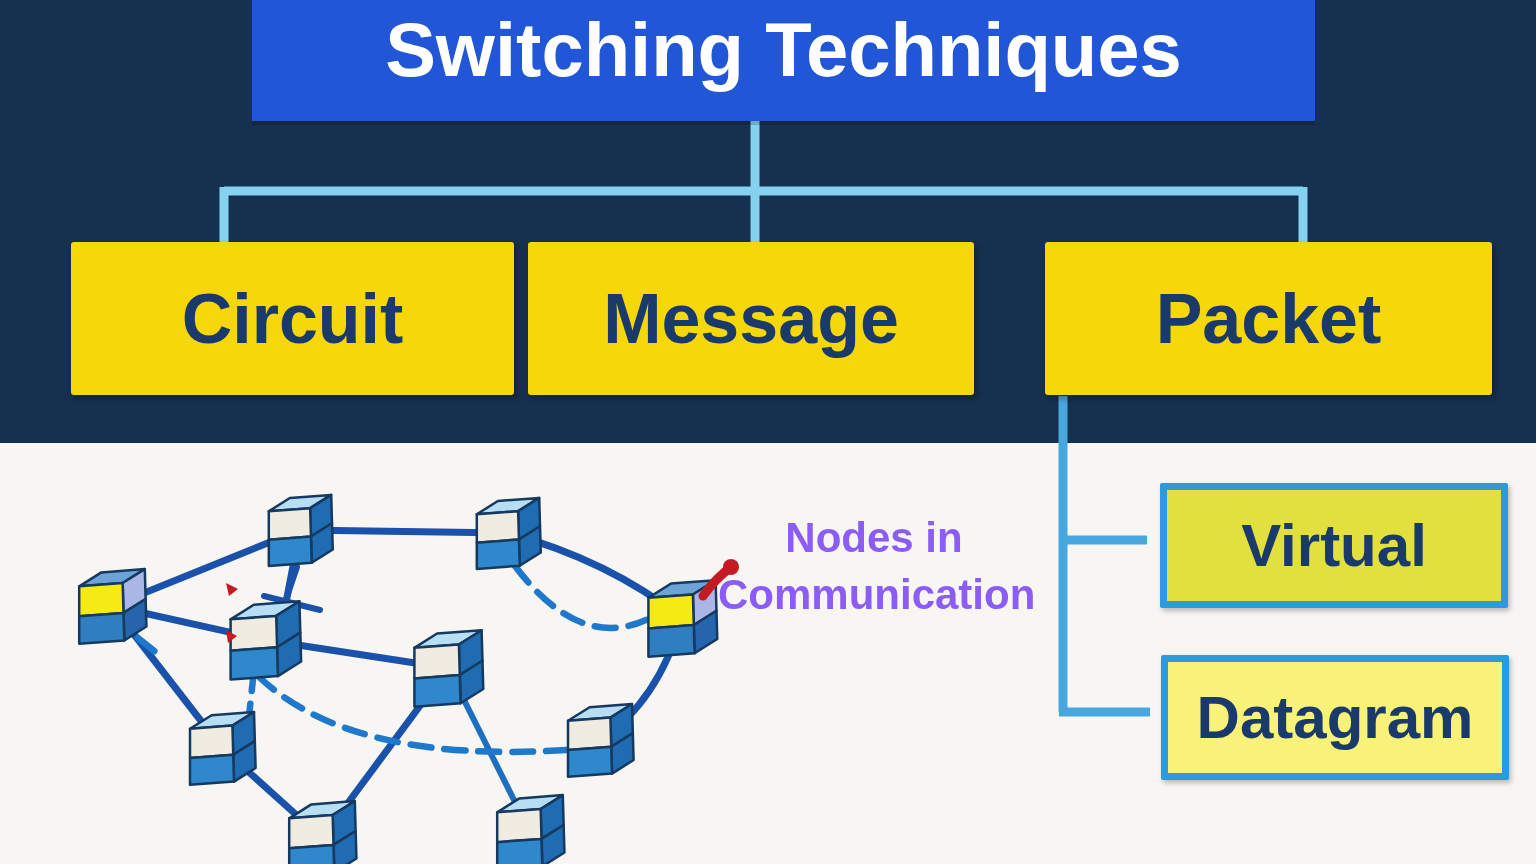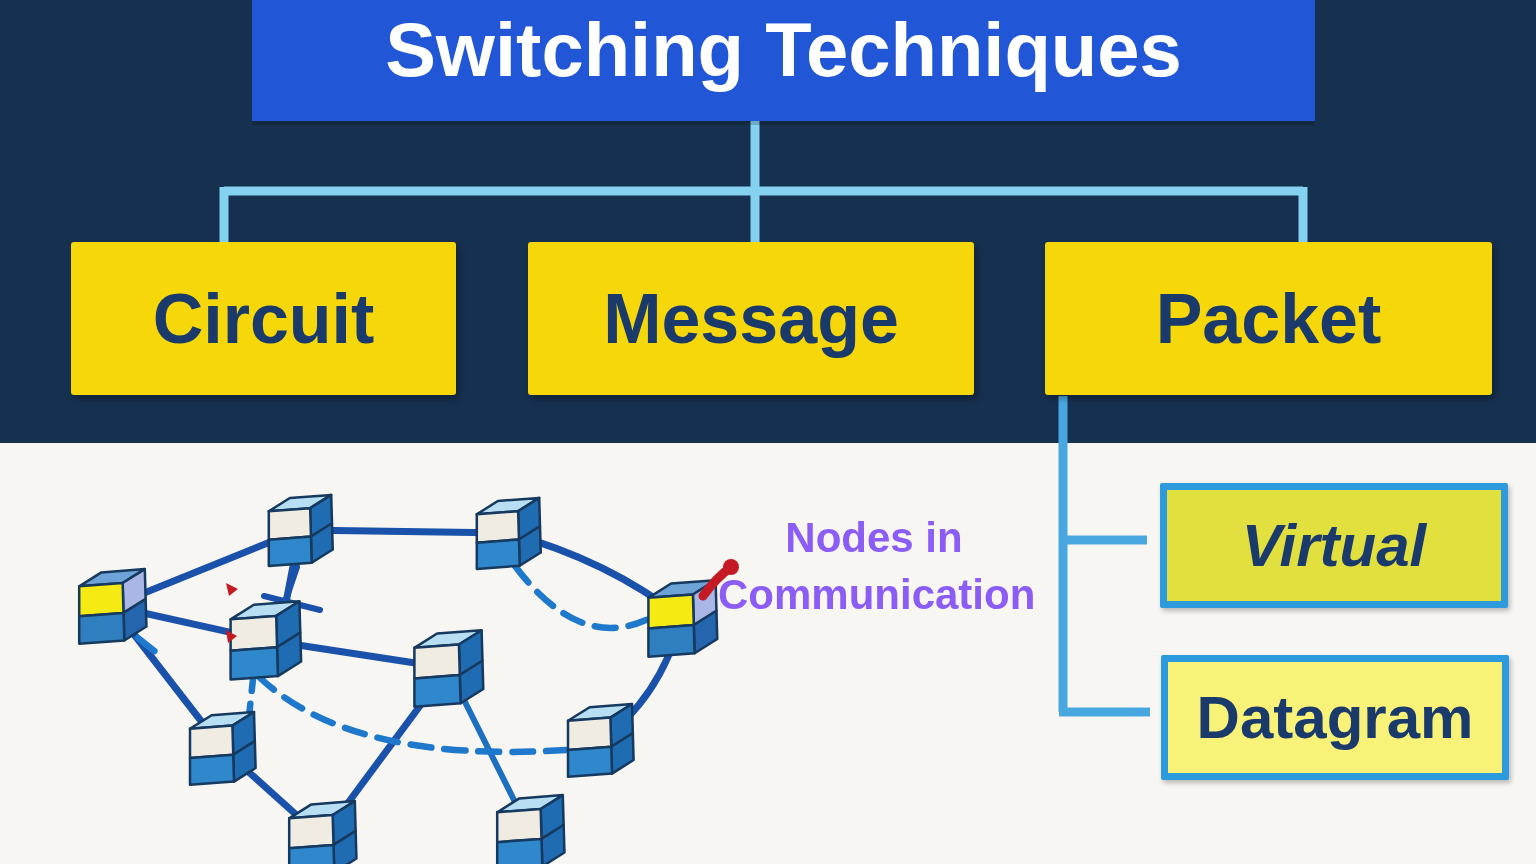--- a/index.html
+++ b/index.html
@@ -11,26 +11,26 @@
   #sky{position:absolute;left:0;top:0;width:1536px;height:443px;background:#16304f;}
   #ground{position:absolute;left:0;top:443px;width:1536px;height:421px;background:#f8f6f2;}
   #net-svg{position:absolute;left:0;top:0;width:1536px;height:864px;}
   .box{position:absolute;display:flex;align-items:center;justify-content:center;
        box-sizing:border-box;font-weight:bold;margin-left:15px;}
   #title-box{left:237px;top:0;width:1063px;height:121px;background:#2156d6;
        color:#ffffff;font-size:76px;padding-bottom:22px;
        box-shadow:0 4px 0 rgba(0,0,0,0.18);}
   .l1{top:242px;height:153px;background:#f6d80a;color:#1a3a6b;font-size:70px;
       border-radius:3px;box-shadow:3px 4px 6px rgba(0,0,0,0.28);}
-  #circuit-box{left:56px;width:385px;}
+  #circuit-box{left:56px;width:443px;}
   #message-box{left:513px;width:446px;}
   #packet-box{left:1030px;width:447px;}
   .l2{width:348px;height:125px;border:7px solid #2e9ade;color:#1a3a6b;
       font-size:60px;border-radius:2px;box-shadow:2px 3px 5px rgba(0,0,0,0.25);}
-  #virtual-box{left:1145px;top:483px;background:#e1e03f;font-style:italic;}
+  #virtual-box{left:1145px;top:483px;background:#e1e03f;}
   #datagram-box{left:1146px;top:655px;background:#f9f278;}
   #annotation{position:absolute;left:718px;top:510px;width:312px;text-align:center;
       color:#8b5cf6;font-weight:bold;font-size:42px;line-height:1.35;}
 </style>
 </head>
 <body>
 
 <div id="stage">
   <div id="sky"></div>
   <div id="ground"></div>

